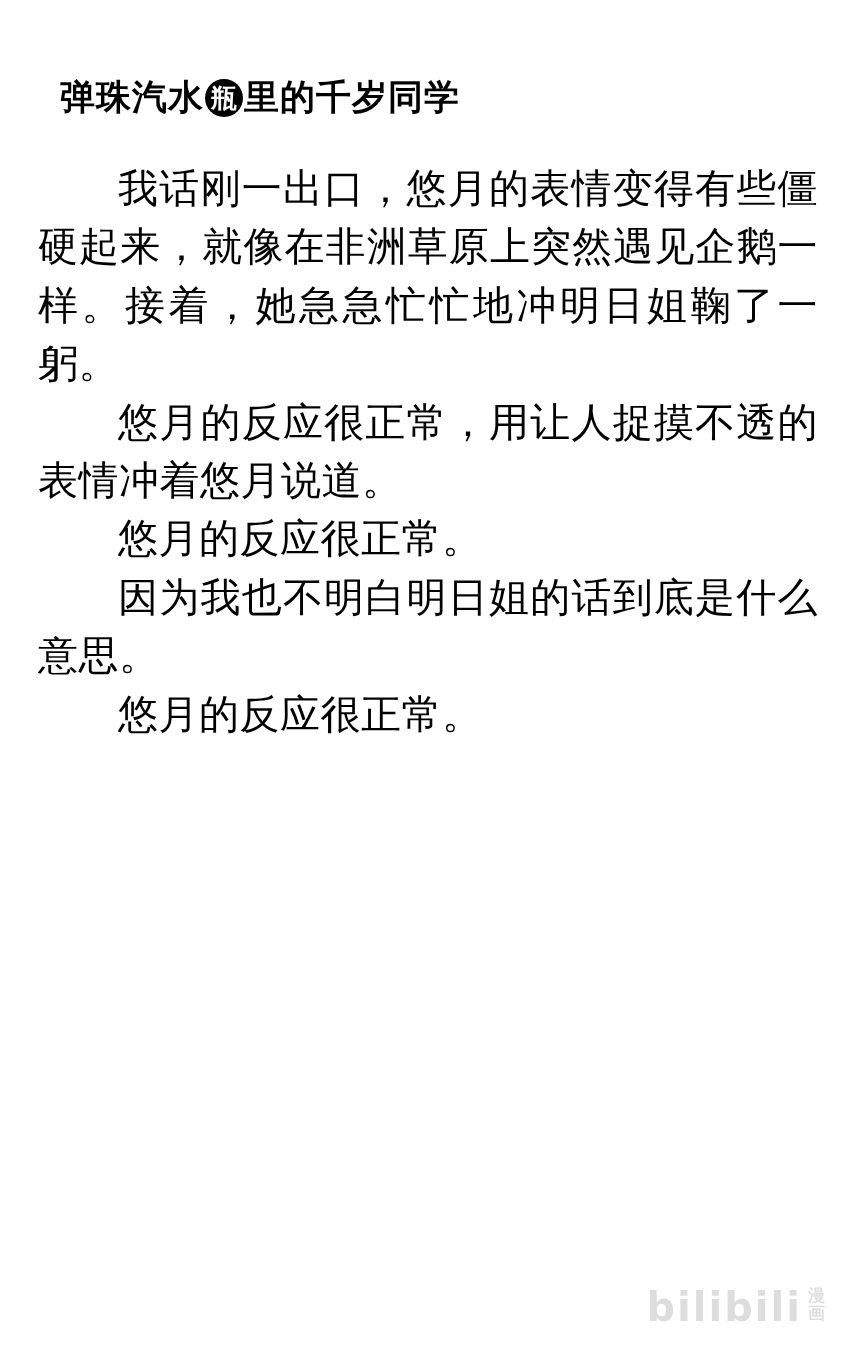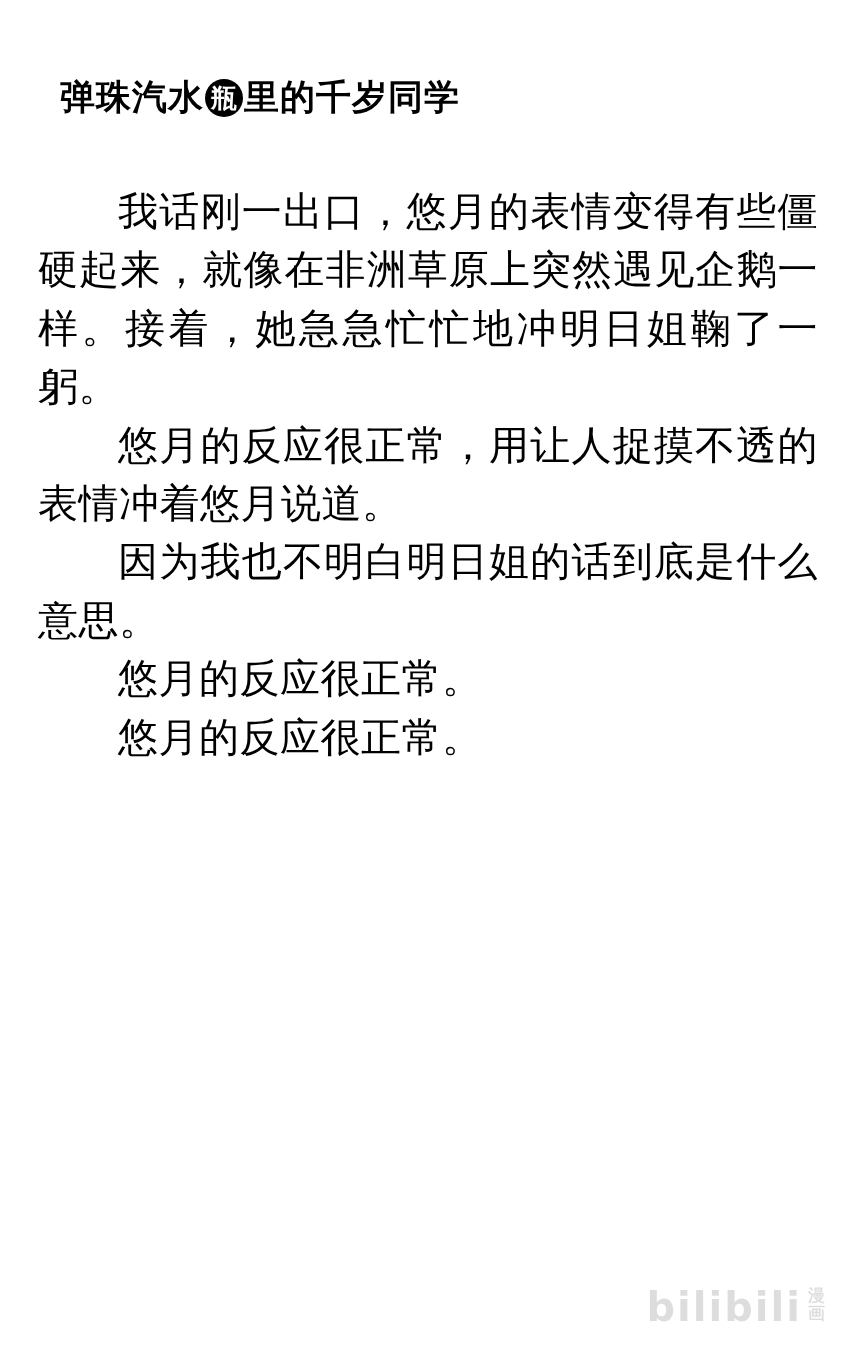--- a/index.html
+++ b/index.html
@@ -54,21 +54,20 @@
   .body-text {
     position: absolute;
     left: 38px;
     top: 160px;
     width: 780px;
     font-size: 40px;
     line-height: 1.46;
     letter-spacing: 0.5px;
     text-align: justify;
     text-justify: inter-character;
-    margin-top: 23px;
   }
   .para {
     margin: 0 0 0 0;
     text-indent: 2em;
   }
   .watermark {
     position: absolute;
     right: 24px;
     bottom: 18px;
     display: flex;
@@ -101,22 +100,22 @@
 
   <div class="title-row">
     <span class="title-text">弹珠汽水</span>
     <span class="title-badge">瓶</span>
     <span class="title-text">里的千岁同学</span>
   </div>
 
   <div class="body-text">
     <p class="para">我话刚一出口，悠月的表情变得有些僵硬起来，就像在非洲草原上突然遇见企鹅一样。接着，她急急忙忙地冲明日姐鞠了一躬。</p>
     <p class="para">悠月的反应很正常，用让人捉摸不透的表情冲着悠月说道。</p>
+    <p class="para">悠月的反应很正常。</p>
     <p class="para">因为我也不明白明日姐的话到底是什么意思。</p>
-    <p class="para">悠月的反应很正常。</p>
     <p class="para">悠月的反应很正常。</p>
   </div>
 
   <div class="watermark">
     <span class="wm-main">bilibili</span>
     <span class="wm-sub">
       <span>漫</span><br>
       <span>画</span>
     </span>
   </div>

